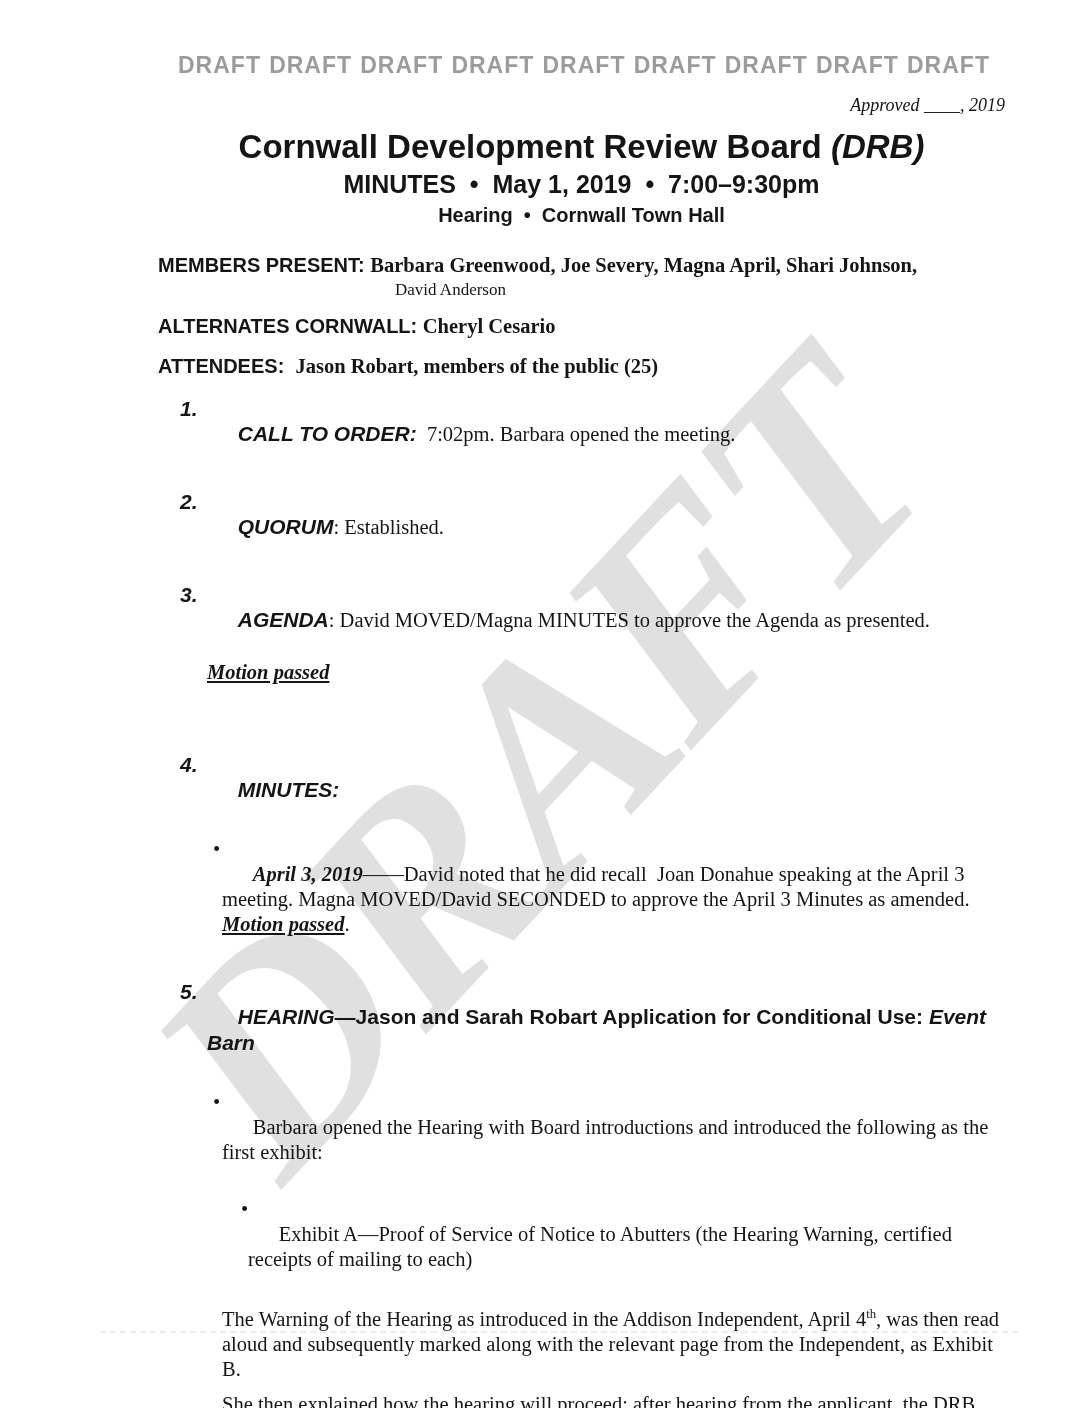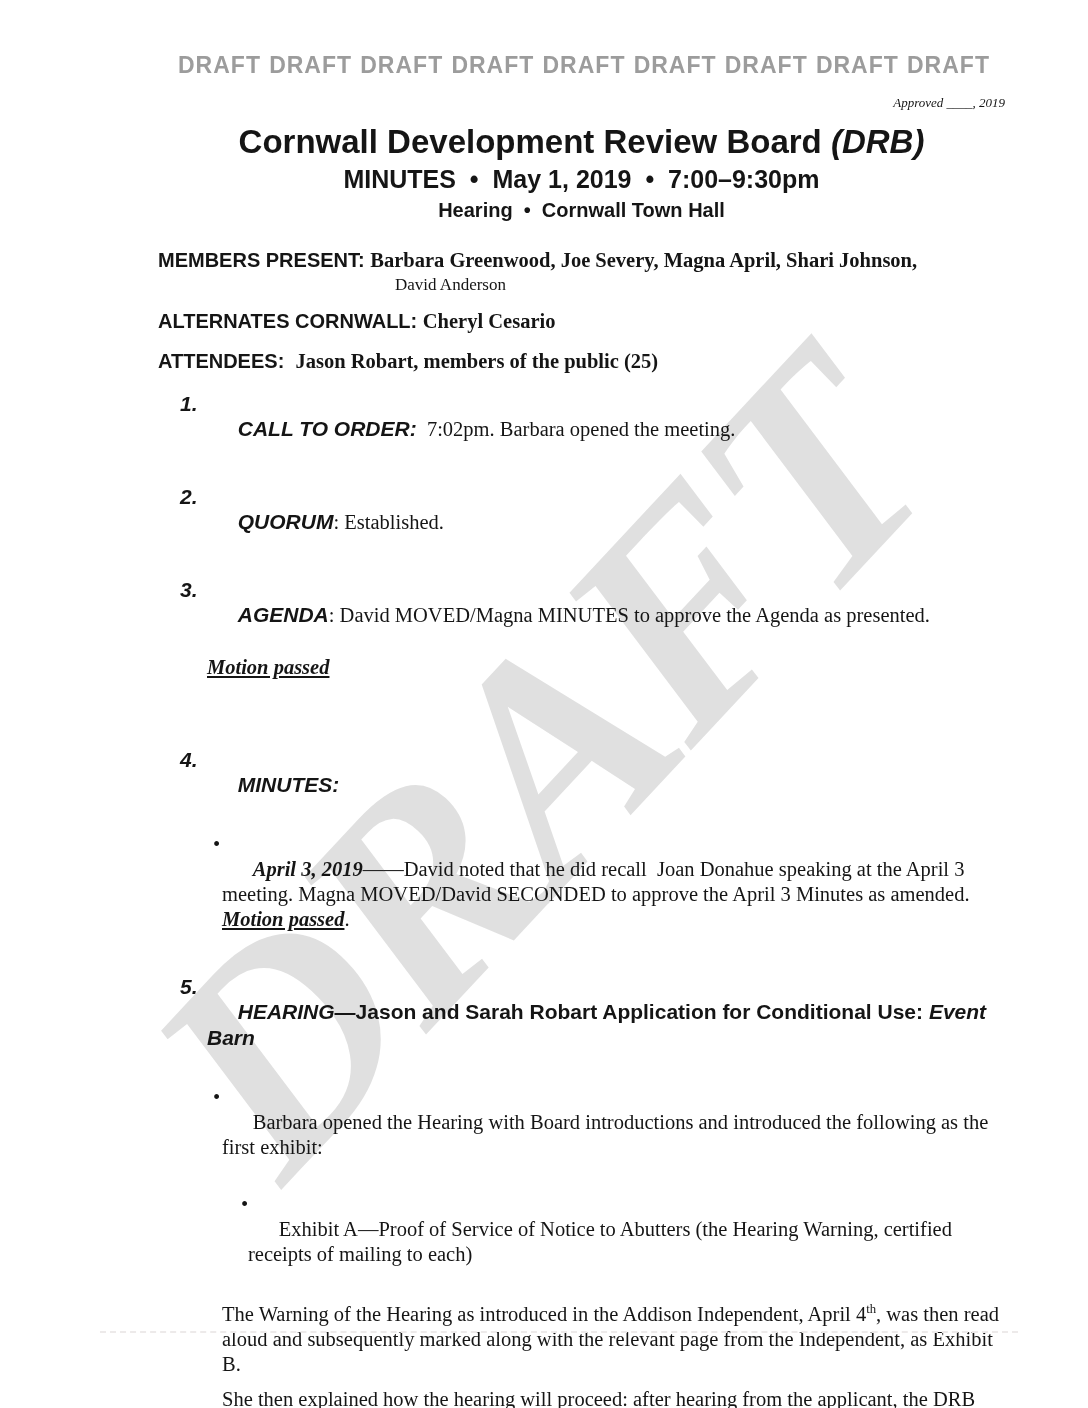--- a/index.html
+++ b/index.html
@@ -32,21 +32,21 @@
   
   .draft-row {
     display:flex; justify-content:space-between;
     width:812px; margin-left:20px;
     font-family:"Liberation Sans", sans-serif;
     font-weight:bold; font-size:23px;
     color:#9c9c9c; letter-spacing:1px;
   }
   .approved {
     text-align:right;
-    font-style:italic; font-size:13px;
+    font-style:italic; font-size:18px;
     margin-top:16px;
     white-space:pre-wrap;
   }
   .t1, .t2, .t3 {
     text-align:center;
     font-family:"Liberation Sans", sans-serif;
     font-weight:bold;
     white-space:pre-wrap;
   }
   .t1 { font-size:33px; margin-top:12px; }

